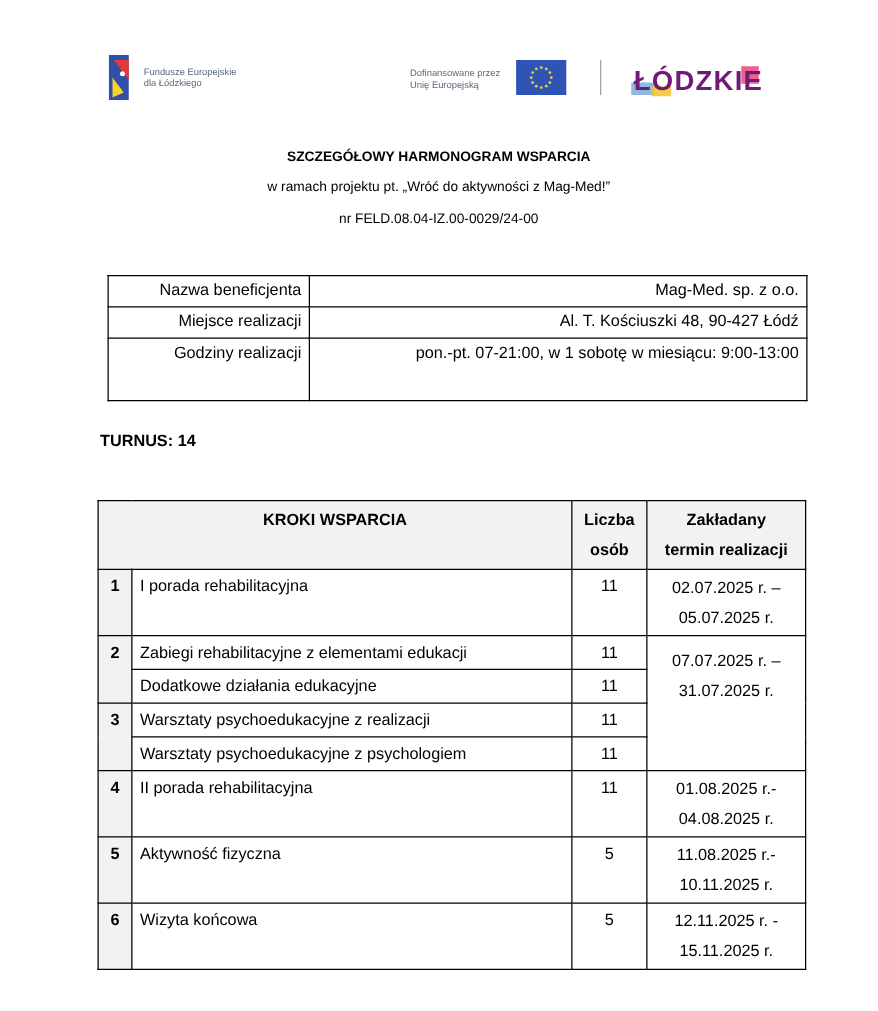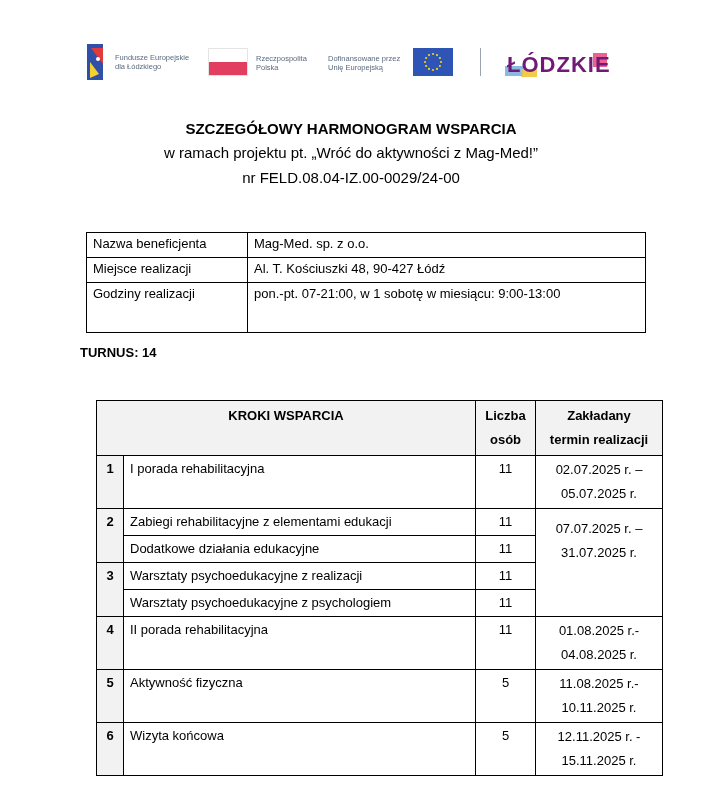--- a/index.html
+++ b/index.html
@@ -19,36 +19,36 @@
   .logo-eu { position: absolute; left: 243px; top: 8px; width: 130px; height: 30px; }
   .logo-eu .txt { position: absolute; left: 0; top: 6px; font-size: 7.5px; line-height: 9px; color: #5a6a7e; }
   .logo-eu .flag { position: absolute; left: 85px; top: 0; width: 40px; height: 28px; background: #2e54b6; }
   .logo-sep { position: absolute; left: 395px; top: 8px; width: 1px; height: 28px; background: #9aa4b0; }
   .logo-lodz { position: absolute; left: 420px; top: 8px; width: 110px; height: 34px; }
   .logo-lodz .word { position: absolute; left: 2px; top: 4px; font-size: 22px; letter-spacing: 1px; color: #701a75; font-weight: bold; }
   .logo-lodz .sq1 { position: absolute; left: 0; top: 18px; width: 18px; height: 10px; background: #6fa7db; opacity: .8; }
   .logo-lodz .sq2 { position: absolute; left: 16px; top: 21px; width: 16px; height: 8px; background: #f2c12e; opacity: .85; }
   .logo-lodz .sq3 { position: absolute; left: 88px; top: 5px; width: 14px; height: 14px; background: #e8467c; opacity: .85; }
 
-  .title { position: absolute; left: 0; width: 702px; text-align: center; font-size: 15px; }
+  .title { position: absolute; left: 0; width: 702px; text-align: center; font-size: 11px; }
   .t1 { top: 120px; font-weight: bold; }
   .t2 { top: 144px; }
   .t3 { top: 169px; }
 
   table { border-collapse: collapse; position: absolute; font-size: 13px; }
   td, th { border: 1px solid #000; vertical-align: top; padding: 0; }
-  .info { left: 86px; top: 232px; width: 560px; }
+  .info { left: 86px; top: 220px; width: 560px; text-align: right; }
   .info td { padding: 3px 6px; height: 18px; }
   .info td.lbl { width: 148px; }
   .info tr.tall td { height: 43px; }
   .info .bold { font-weight: normal; }
 
   .turnus { position: absolute; left: 80px; top: 345px; font-size: 13px; font-weight: bold; }
 
-  .steps { left: 96px; top: 400px; width: 567px; }
+  .steps { left: 78px; top: 400px; width: 567px; }
   .steps th { background: #f2f2f2; font-weight: bold; text-align: center; padding: 3px 4px; line-height: 24px; }
   .steps td { padding: 2px 6px; line-height: 22px; }
   .steps td.num { background: #f2f2f2; font-weight: bold; width: 18px; text-align: center; padding: 2px 4px; }
   .steps td.cnt { text-align: center; width: 47px; }
   .steps td.date { text-align: center; width: 114px; line-height: 24px; }
   .steps td.mid { vertical-align: middle; }
 </style>
 </head>
 <body>
 
@@ -56,30 +56,20 @@
   <div class="logo-fe">
     <svg class="mark" viewBox="0 0 22 36">
       <rect x="0" y="0" width="16" height="36" fill="#2f4fa8"></rect>
       <polygon points="4,4 16,4 16,20" fill="#e23a3a"></polygon>
       <polygon points="3,18 12,30 3,34" fill="#f4d12e"></polygon>
       <circle cx="11" cy="15" r="2" fill="#fff"></circle>
     </svg>
     <div class="txt">
       <div>Fundusze Europejskie</div>
       <div>dla Łódzkiego</div>
-    </div>
-  </div>
-  <div class="logo-rp">
-    <div class="flag">
-        <div class="w"></div>
-        <div class="r"></div>
-      </div>
-    <div class="txt">
-      <div>Rzeczpospolita</div>
-      <div>Polska</div>
     </div>
   </div>
   <div class="logo-eu">
     <div class="txt">
       <div>Dofinansowane przez</div>
       <div>Unię Europejską</div>
     </div>
     <svg class="flag" viewBox="0 0 40 28">
       <rect width="40" height="28" fill="#2e54b6"></rect>
       <g fill="#f7d117">

